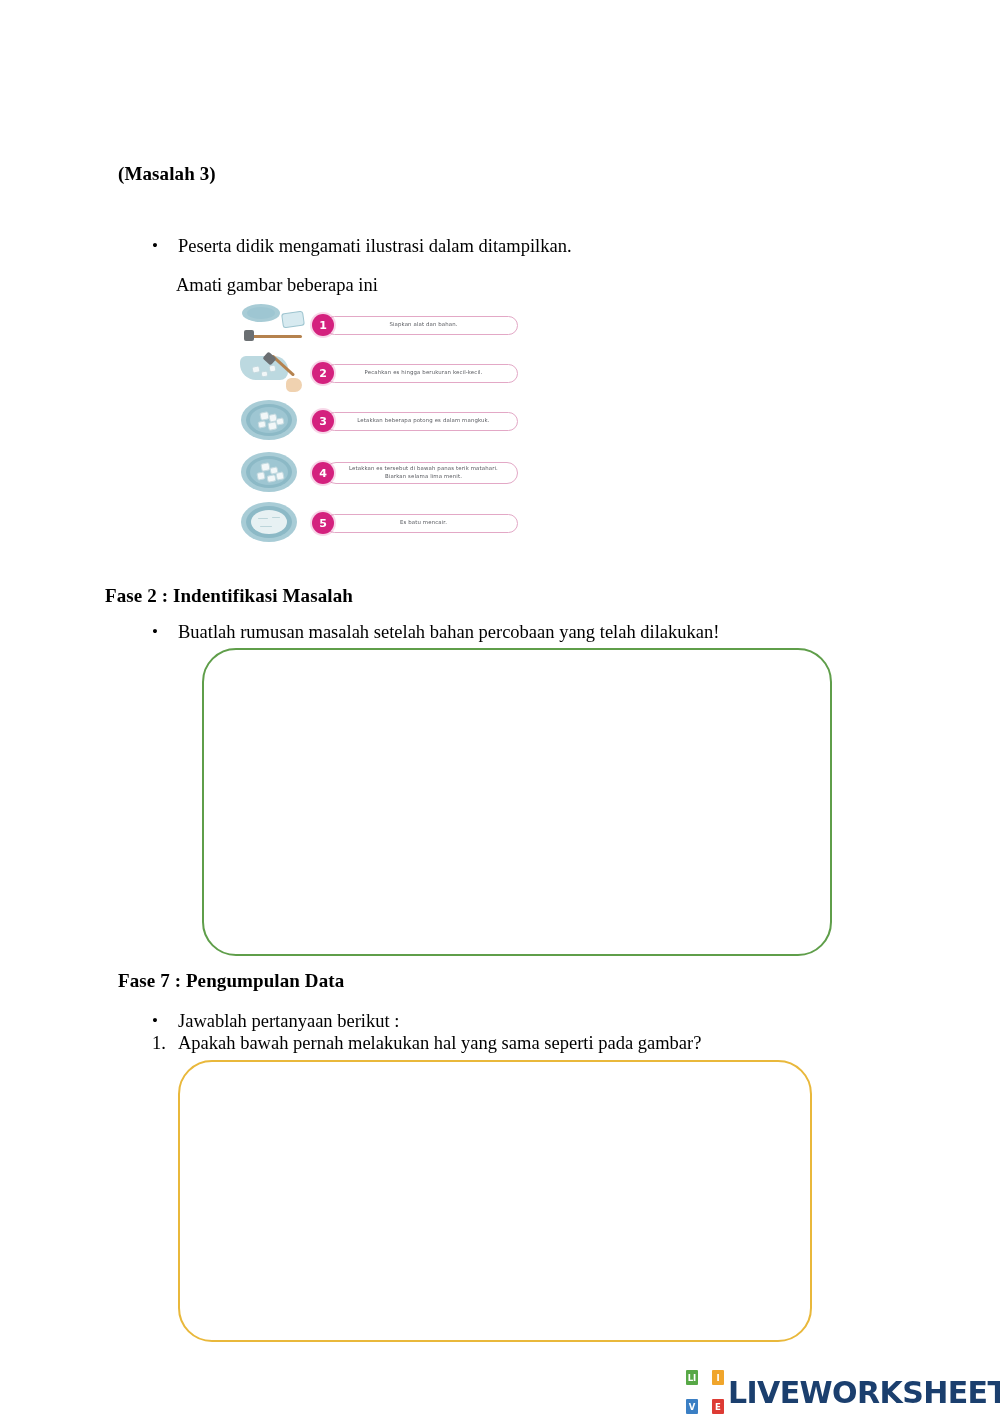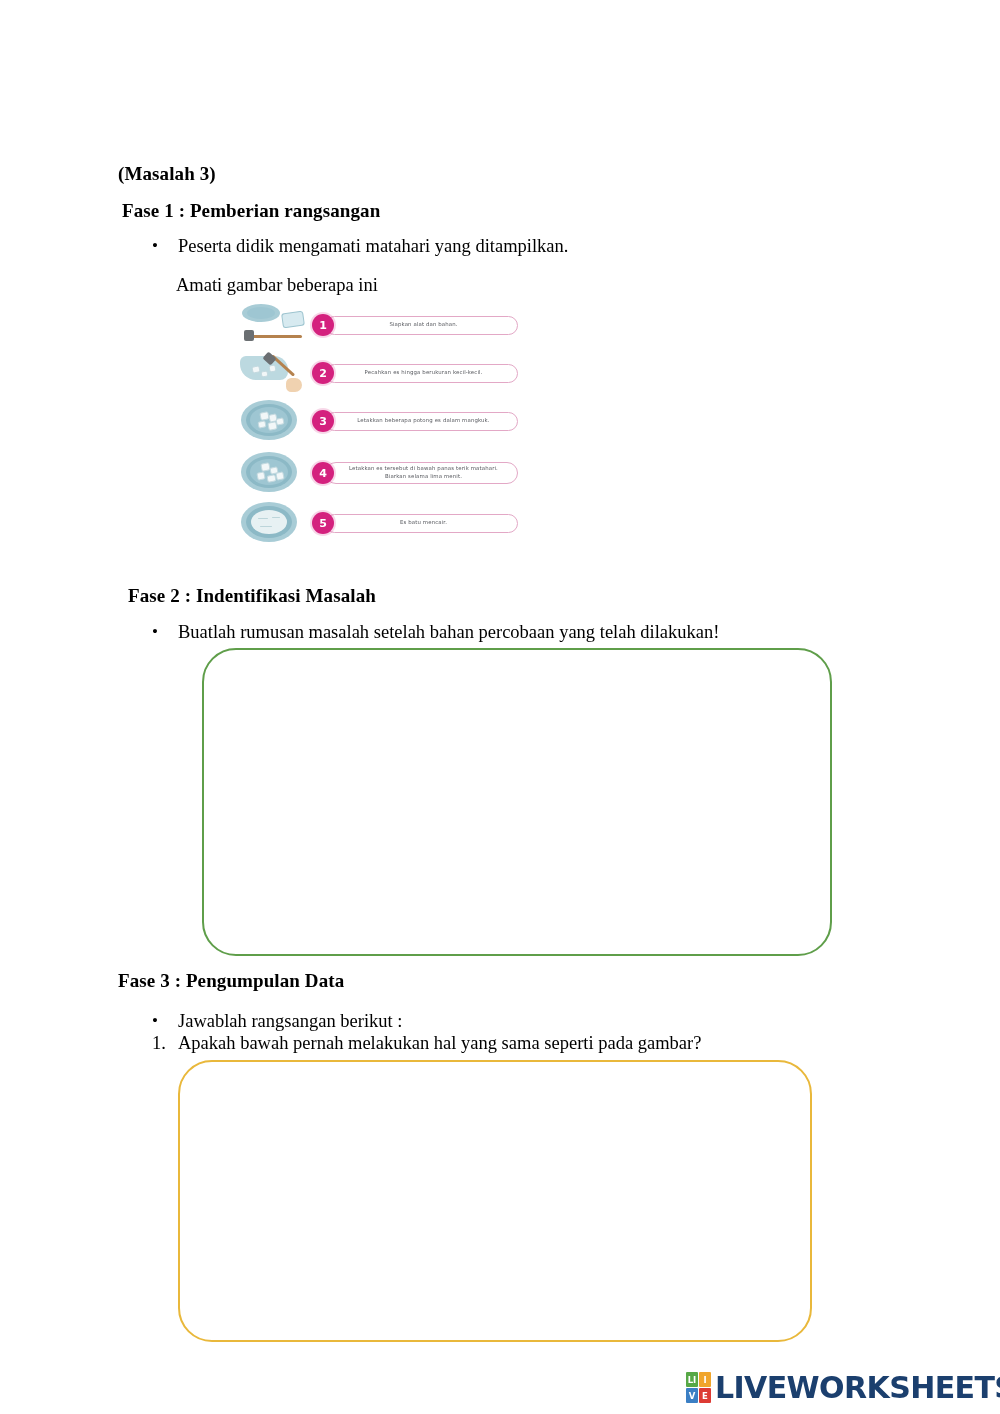--- a/index.html
+++ b/index.html
@@ -32,21 +32,21 @@
     font-weight: bold;
     letter-spacing: .1px;
   }
   .fase-heading {
     position: absolute;
     font-size: 19px;
     font-weight: bold;
     letter-spacing: .1px;
   }
   #fase1-heading { left: 122px; top: 200px; }
-  #fase2-heading { left: 128px; top: 585px; }
+  #fase2-heading { left: 105px; top: 585px; }
   #fase3-heading { left: 118px; top: 970px; }
 
   .bullet-row {
     position: absolute;
     display: flex;
     align-items: flex-start;
     font-size: 18.5px;
     line-height: 1.15;
   }
   .bullet-dot {
@@ -221,21 +221,21 @@
     position: absolute;
     left: 686px;
     top: 1370px;
     display: flex;
     align-items: center;
   }
   .logo-tiles {
     display: grid;
     grid-template-columns: 12px 12px;
     grid-template-rows: 15px 15px;
-    gap: 1px;
+    gap: 14px;
     margin-right: 4px;
   }
   .logo-tile {
     display: flex;
     align-items: center;
     justify-content: center;
     color: #ffffff;
     font-family: "DejaVu Sans", sans-serif;
     font-size: 8.5px;
     font-weight: bold;
@@ -253,25 +253,24 @@
     letter-spacing: -.6px;
   }
 </style>
 </head>
 <body>
 
 <div class="page">
 
   <div class="masalah-title">(Masalah 3)</div>
 
-  <div class="fase-heading" id="fase1-heading">Fase 1 : Pemberian rangsangan</div>
 
   <div class="bullet-row" id="b-fase1">
     <span class="bullet-dot">•</span>
-    <span>Peserta didik mengamati matahari yang ditampilkan.</span>
+    <span>Peserta didik mengamati ilustrasi dalam ditampilkan.</span>
   </div>
 
   <div id="plain-amati">Amati gambar beberapa ini</div>
 
   <div id="illustration">
 
     <div class="ill-step" style="top:0px;">
       <div class="ill-art">
         <div class="bowl-outer" style="left:4px;  top:2px;  width:38px; height:18px;"></div>
         <div class="bowl-inner" style="left:9px;  top:5px;  width:28px; height:12px;"></div>
@@ -344,25 +343,25 @@
 
   <div class="fase-heading" id="fase2-heading">Fase 2 : Indentifikasi Masalah</div>
 
   <div class="bullet-row" id="b-fase2">
     <span class="bullet-dot">•</span>
     <span>Buatlah rumusan masalah setelah bahan percobaan yang telah dilakukan!</span>
   </div>
 
   <div class="answer-box" id="answer-box-green"></div>
 
-  <div class="fase-heading" id="fase3-heading">Fase 3 : Pengumpulan Data</div>
+  <div class="fase-heading" id="fase3-heading">Fase 7 : Pengumpulan Data</div>
 
   <div class="bullet-row" id="b-fase3">
     <span class="bullet-dot">•</span>
-    <span>Jawablah rangsangan berikut :</span>
+    <span>Jawablah pertanyaan berikut :</span>
   </div>
 
   <div class="bullet-row" id="q1-fase3">
     <span class="num-label">1.</span>
     <span>Apakah bawah pernah melakukan hal yang sama seperti pada gambar?</span>
   </div>
 
   <div class="answer-box" id="answer-box-orange"></div>
 
   <div id="footer-logo">

